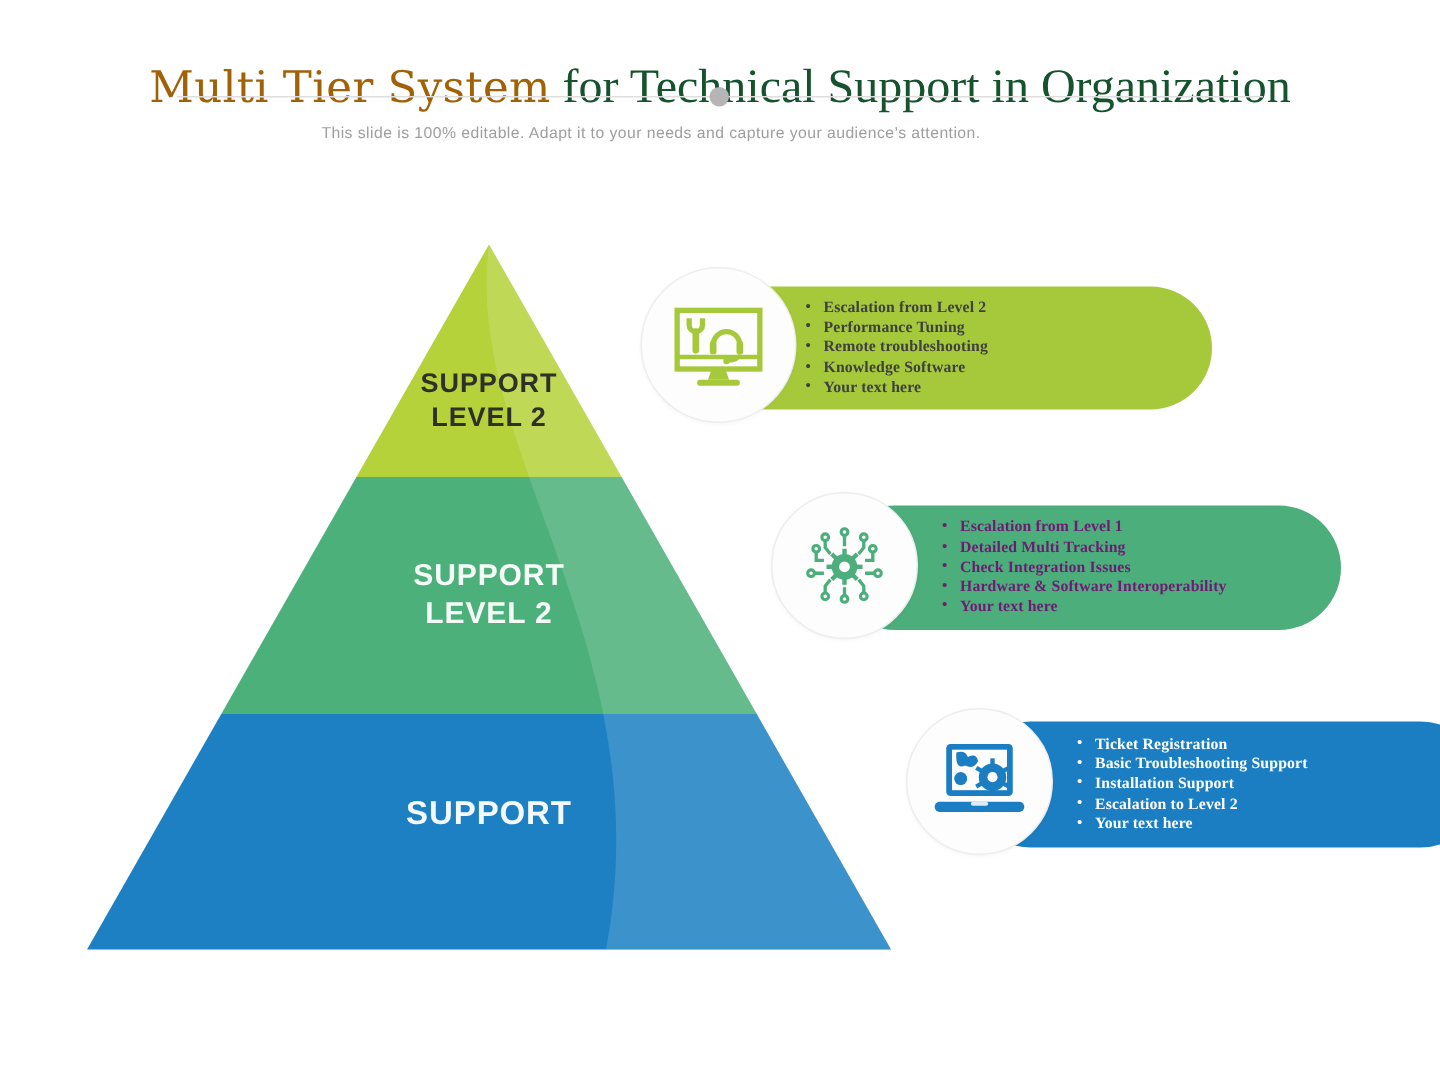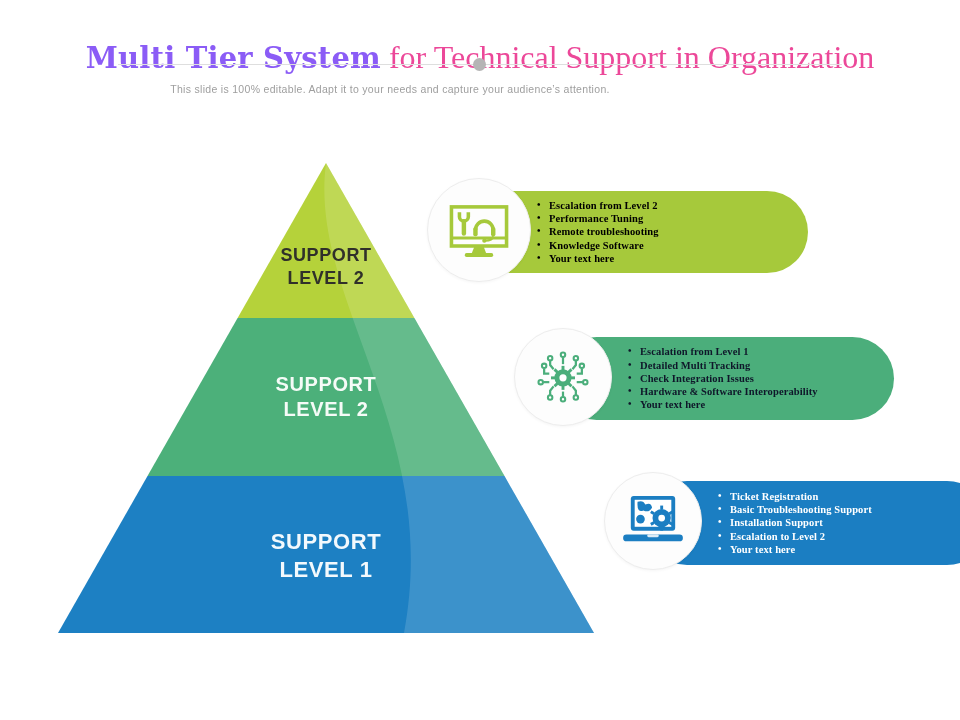--- a/index.html
+++ b/index.html
@@ -3,26 +3,26 @@
 <meta charset="utf-8">
 <style>
   html,body { margin:0; padding:0; background:#ffffff; }
   .slide {
     position:relative; width:960px; height:720px; overflow:hidden;
     background:#ffffff; font-family:"Liberation Serif", serif;
   }
 
   
   .title { position:absolute; top:18px; left:0; width:960px; text-align:center; white-space:nowrap; }
-  .title-emphasis { font-family:"DejaVu Serif", serif; font-weight:700; font-size:29px; color:#8b5cf6; letter-spacing:0.2px; }
-  .title-rest { font-family:"Liberation Serif", serif; font-weight:400; font-size:32px; color:#ec4899; }
+  .title-emphasis { font-family:"DejaVu Serif", serif; font-weight:400; font-size:29px; color:#a16207; letter-spacing:0.2px; }
+  .title-rest { font-family:"Liberation Serif", serif; font-weight:400; font-size:32px; color:#14532d; }
   .divider { position:absolute; top:64px; left:118px; width:724px; height:1px; background:#dedede; }
   .divider-dot { position:absolute; left:50%; top:-6px; margin-left:-7px; width:13px; height:13px; border-radius:50%; background:#b5b5b5; }
   .subtitle { position:absolute; top:72px; left:0; width:780px; text-align:center;
-    font-family:"Liberation Sans", sans-serif; font-size:10.5px; color:#9e9e9e; letter-spacing:0.3px; }
+    font-family:"Liberation Sans", sans-serif; font-size:10.5px; color:#9e9e9e; letter-spacing:0.3px;padding-left:44px; }
 
   
   .pyramid-svg { position:absolute; left:0; top:0; z-index:1; }
   .pyr-label { position:absolute; left:226px; width:200px; text-align:center; z-index:2;
     font-family:Liberation Sans, sans-serif; font-weight:700; letter-spacing:0.6px; }
   .pyr-label-3 { top:244px; font-size:18px; line-height:23px; }
   .pyr-label-2 { top:372px; font-size:20px; line-height:25px; }
   .pyr-label-1 { top:528px; font-size:22px; line-height:28px; }
 
   
@@ -68,25 +68,24 @@
   <div class="pyr-label pyr-label-3" style="color: rgb(48, 48, 42);">
     <div>SUPPORT</div>
     <div>LEVEL 2</div>
   </div>
   <div class="pyr-label pyr-label-2" style="color: rgb(245, 251, 247);">
     <div>SUPPORT</div>
     <div>LEVEL 2</div>
   </div>
   <div class="pyr-label pyr-label-1" style="color: rgb(243, 249, 253);">
     <div>SUPPORT</div>
-    <div>LEVEL 1</div>
   </div>
 
   <div class="pill pill-1" style="background-color: rgb(166, 201, 59);">
-    <ul style="color: #000000;">
+    <ul style="color: #404040;">
       <li>Escalation from Level 2</li>
       <li>Performance Tuning</li>
       <li>Remote troubleshooting</li>
       <li>Knowledge Software</li>
       <li>Your text here</li>
     </ul>
   </div>
   <div class="badge badge-1" style="color: rgb(166, 201, 59);">
     <svg width="64" height="64" viewBox="0 0 72 72">
       <rect x="5" y="10" width="62" height="44" fill="none" stroke="currentColor" stroke-width="4"></rect>
@@ -97,21 +96,21 @@
       <line x1="19" y1="26" x2="19" y2="40" stroke="currentColor" stroke-width="5" stroke-linecap="round"></line>
       <path d="M32,36 a10,10 0 0 1 20,0" fill="none" stroke="currentColor" stroke-width="4"></path>
       <rect x="29.5" y="33" width="5" height="10" rx="2" fill="currentColor"></rect>
       <rect x="49.5" y="33" width="5" height="10" rx="2" fill="currentColor"></rect>
       <path d="M52,43 q-1,5 -9,5" fill="none" stroke="currentColor" stroke-width="2.5"></path>
       <circle cx="42" cy="48" r="2.4" fill="currentColor"></circle>
     </svg>
   </div>
 
   <div class="pill pill-2" style="background-color: rgb(75, 174, 123);">
-    <ul style="color: #0f172a;">
+    <ul style="color: #701a75;">
       <li>Escalation from Level 1</li>
       <li>Detailed Multi Tracking</li>
       <li>Check Integration Issues</li>
       <li>Hardware &amp; Software Interoperability</li>
       <li>Your text here</li>
     </ul>
   </div>
   <div class="badge badge-2" style="color: rgb(75, 174, 123);">
     <svg width="60" height="64" viewBox="0 0 70 74">
       <g fill="currentColor">

